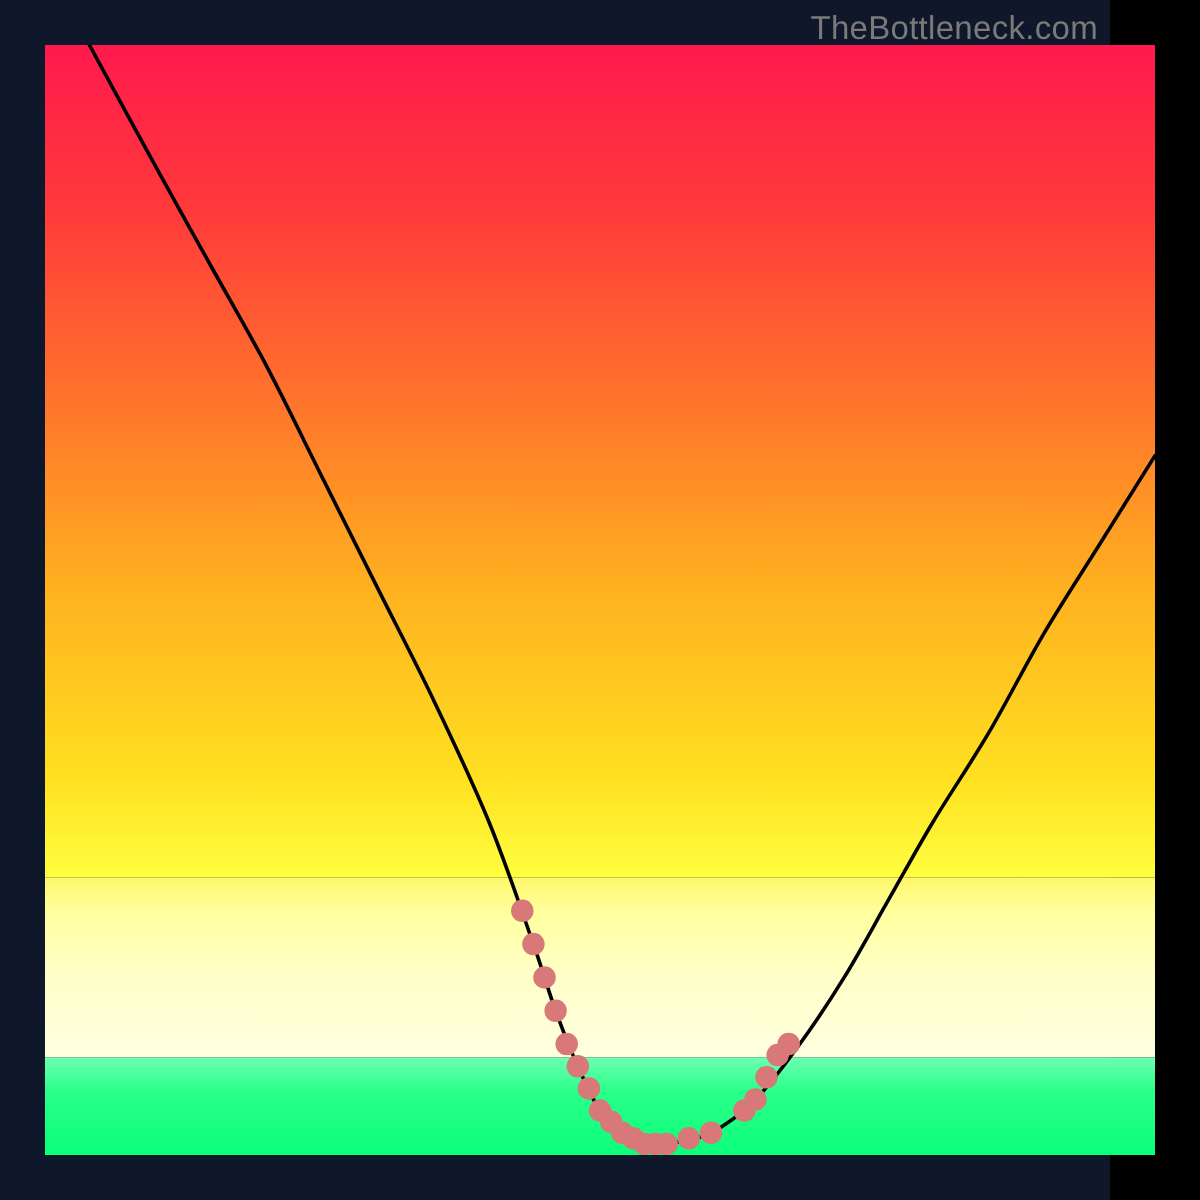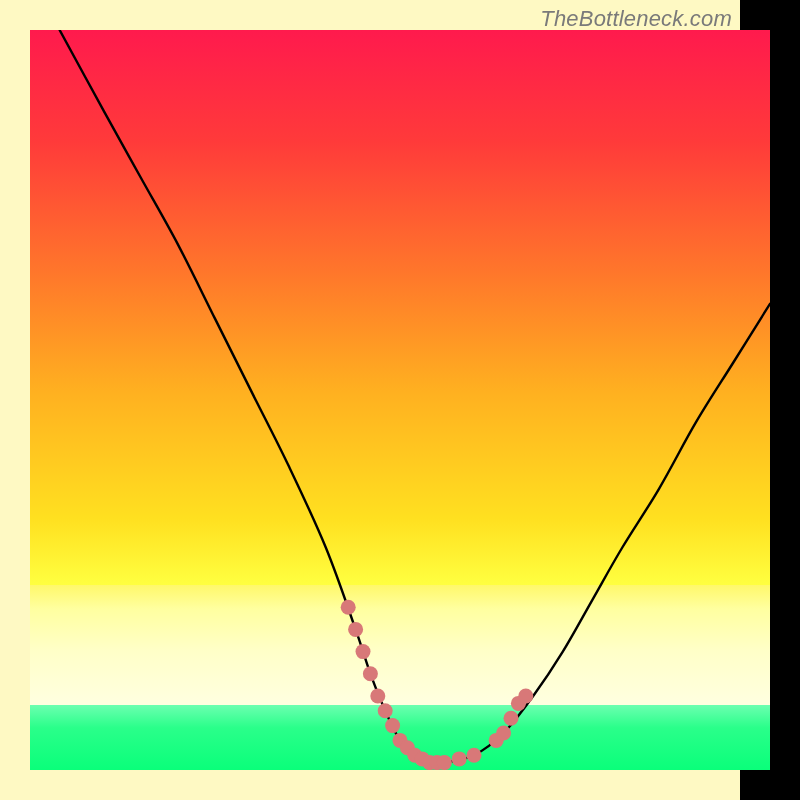--- a/index.html
+++ b/index.html
@@ -10,22 +10,21 @@
     background: #000;
     overflow: hidden;
     font-family: Arial, Helvetica, sans-serif;
   }
   .frame {
     position: absolute;
     left: 0;
     top: 0;
     width: 740px;
     height: 800px;
-    background: #fef9c3;
-    font-style: italic;
+    background: #0f172a;
   }
   .plot-area {
     position: absolute;
     left: 30px;
     top: 30px;
     width: 740px;
     height: 740px;
     overflow: hidden;
   }
   

